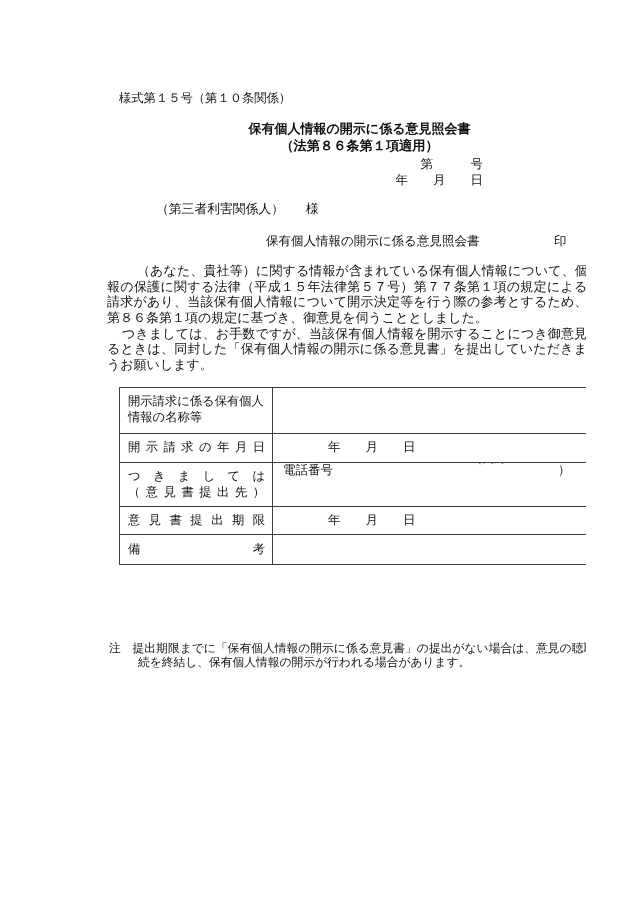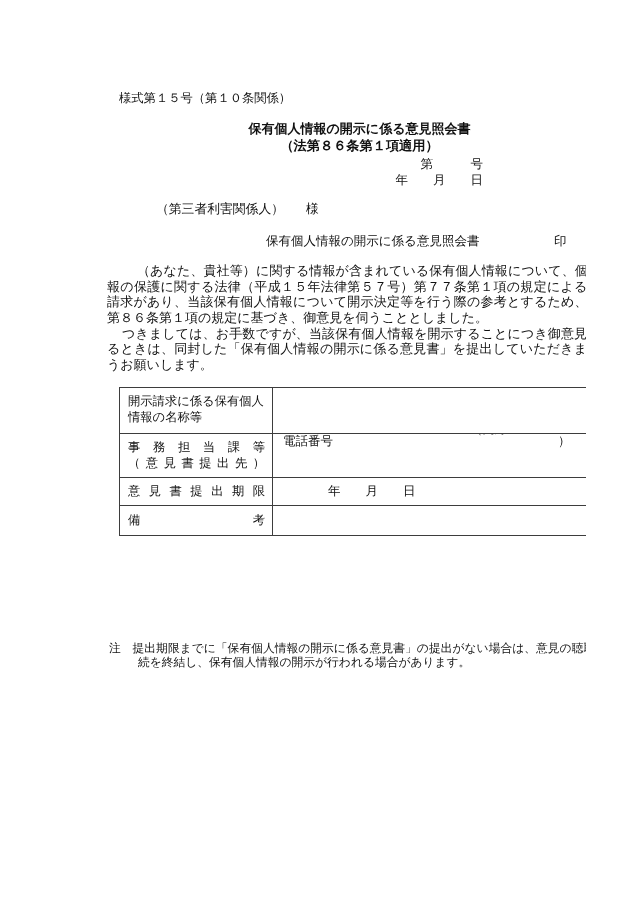--- a/index.html
+++ b/index.html
@@ -89,22 +89,28 @@
     <p class="p2">つきましては、お手数ですが、当該保有個人情報を開示することにつき御意見があるときは、同封した「保有個人情報の開示に係る意見書」を提出していただきますようお願いします。</p>
   </div>
 
   <table class="info-table">
     <tbody>
         <tr>
       <td class="c-label v-top" style="height:46px;">開示請求に係る保有個人情報の名称等</td>
       <td class="c-value"></td>
     </tr>
     <tr>
+      <td class="c-label v-mid just" style="height:29px;">開示請求の年月日</td>
+      <td class="c-value v-mid">
+        <div class="date-line">年　　月　　日</div>
+      </td>
+    </tr>
+    <tr>
       <td class="c-label v-mid" style="height:44px;">
-        <div class="just">事務担当課等</div>
+        <div class="just">つきましては</div>
         <div class="just">（意見書提出先）</div>
       </td>
       <td class="c-value">
         <div class="contact-cell">
           <span class="phone-label">電話番号</span>
           <span class="ext-open">（内線</span>
           <span class="ext-close">）</span>
         </div>
       </td>
     </tr>

